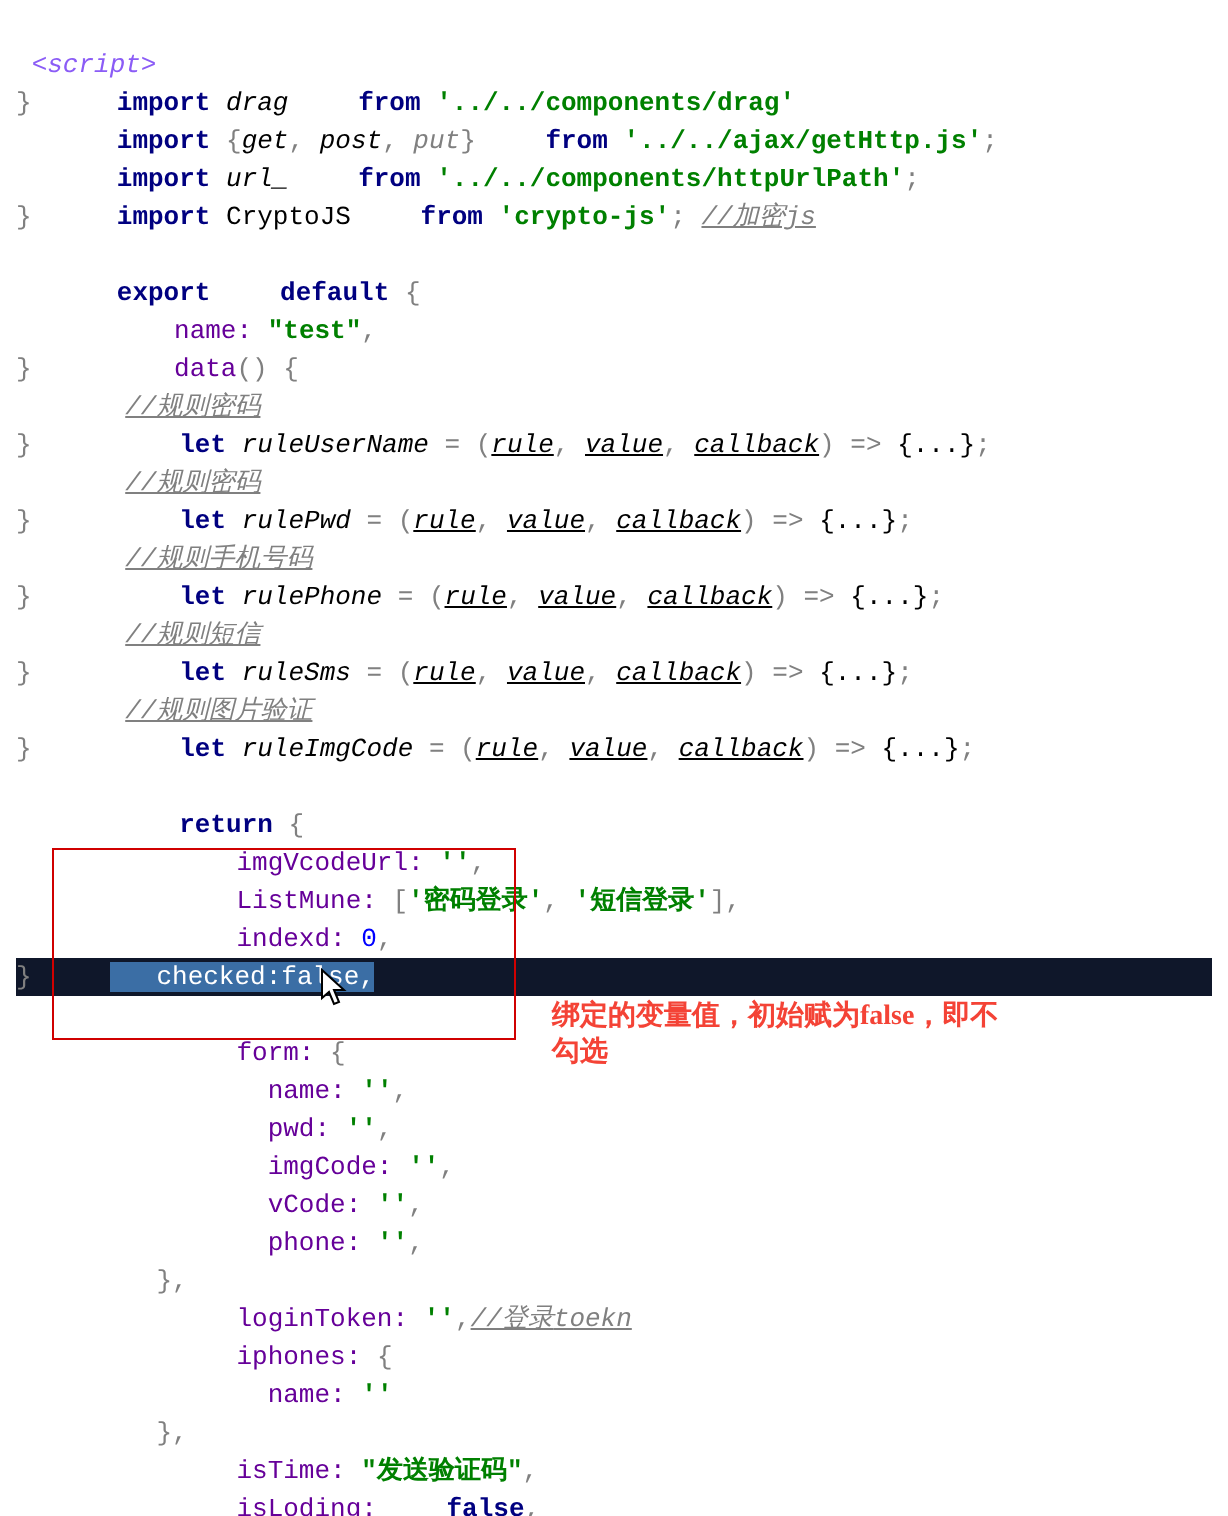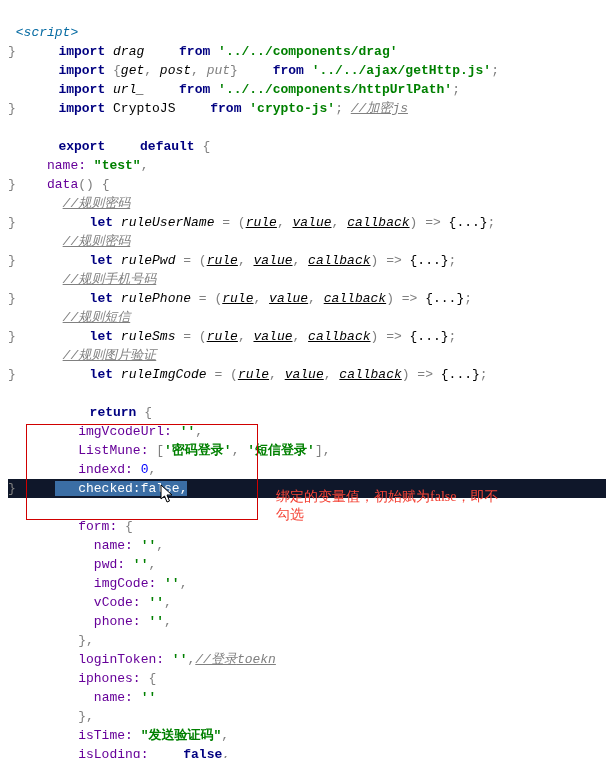--- a/index.html
+++ b/index.html
@@ -10,24 +10,24 @@
     color: #000000;
     line-height: 19px;
     width: 614px;
     position: relative;
   }
   .code-area {
     padding: 4px 8px;
     white-space: pre;
   }
   .k   { color: #000080; font-weight: bold; margin-left: 27px; }   
-  .tag { color: #0369a1; font-style: italic; }
+  .tag { color: #8b5cf6; font-style: italic; }
   .d   { color: #808080; }                       
   .id  { color: #000000; }                       
-  .pu  { color: #660099; }                       
+  .pu  { color: #660099; margin-left: 40px; }                       
   .st  { color: #008000; font-weight: bold; }    
   .nm  { color: #0000ff; }                       
   .cm  { color: #808080; font-style: italic; text-decoration: underline; }   
   .ul  { text-decoration: underline; font-style: italic; }           
   .it  { font-style: italic; }
   .highlight-line {
     background: #0f172a;
     display: block;
   }
   .sel {
@@ -93,21 +93,21 @@
 <span><span class="d">         </span><span class="pu">iphones:</span><span class="d"> {</span></span>
 <span><span class="d">           </span><span class="pu">name:</span><span class="d"> </span><span class="st">''</span></span>
 <span><span class="d">         },</span></span>
 <span><span class="d">         </span><span class="pu">isTime:</span><span class="d"> </span><span class="st">"发送验证码"</span><span class="d">,</span></span>
 <span><span class="d">         </span><span class="pu">isLoding:</span><span class="d"> </span><span class="k">false</span><span class="d">,</span></span>
 
 </div>
 
 <div class="red-box" style="left:26px; top:424px; width:232px; height:96px;"></div>
 
-<div class="annotation" style="left:276px; top:488px;">
+<div class="annotation" style="left:276px; top:500px;font-weight:bold;">
   <span>绑定的变量值，初始赋为false，即不</span><br>
   <span>勾选</span>
 </div>
 
 <div class="cursor" style="left:160px; top:484px;">
   <svg width="16" height="20" viewBox="0 0 16 20">
     <path d="M1 1 L1 15 L4.5 12 L7 18 L9.5 17 L7 11 L12 11 Z" fill="#ffffff" stroke="#000000" stroke-width="1"></path>
   </svg>
 </div>
 

